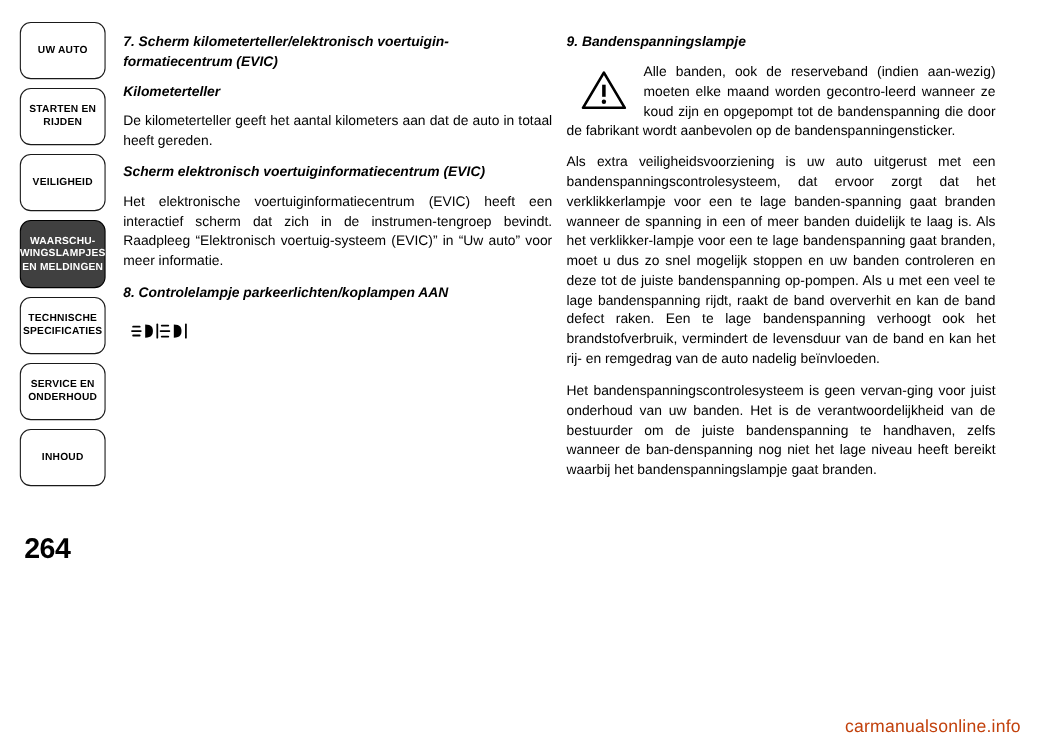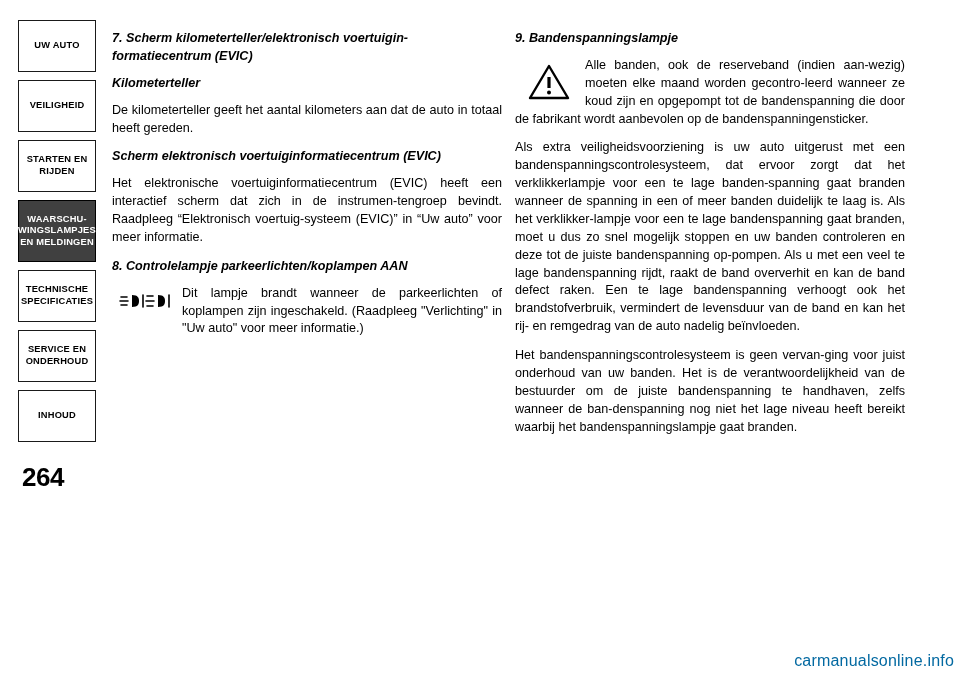--- a/index.html
+++ b/index.html
@@ -23,41 +23,41 @@
     width: 78px;
     display: flex;
     flex-direction: column;
     align-items: center;
   }
   .tab {
     width: 78px;
     min-height: 52px;
     margin-bottom: 8px;
     border: 1.6px solid #1a1a1a;
-    border-radius: 0;
+    border-radius: 10px;
     display: flex;
     align-items: center;
     justify-content: center;
     text-align: center;
     font-size: 9.3px;
     font-weight: bold;
     letter-spacing: 0.2px;
     line-height: 1.25;
     padding: 4px 3px;
     color: #000;
     background: #ffffff;
   }
   .tab.active {
     background: #404040;
     color: #ffffff;
     border-color: #000000;
   }
   .tab.tall { min-height: 62px; }
   .page-number {
-    margin-top: 12px;
+    margin-top: 33px;
     font-size: 26px;
     font-weight: bold;
     align-self: flex-start;
     margin-left: 4px;
     letter-spacing: -0.5px;
   }
 
   
   .col {
     position: absolute;
@@ -103,36 +103,36 @@
   .warn-tri {
     width: 40px; height: 35px;
     position: relative;
   }
   .warn-tri svg { display: block; }
 
   .headlamp svg { display: block; }
 
   .footer-brand {
     position: absolute;
-    right: 6px;
+    right: 32px;
     bottom: 8px;
     font-size: 16px;
-    color: #0369a1;
+    color: #c2410c;
     letter-spacing: 0.2px;
   }
 </style>
 </head>
 <body>
 
 <div class="page">
 
   <div class="sidebar">
     <div class="tab">UW AUTO</div>
+    <div class="tab">STARTEN EN RIJDEN</div>
     <div class="tab">VEILIGHEID</div>
-    <div class="tab">STARTEN EN RIJDEN</div>
     <div class="tab active tall">WAARSCHU-WINGSLAMPJES EN MELDINGEN</div>
     <div class="tab">TECHNISCHE SPECIFICATIES</div>
     <div class="tab">SERVICE EN ONDERHOUD</div>
     <div class="tab">INHOUD</div>
     <div class="page-number">264</div>
   </div>
 
   <div class="col col-left">
     <p class="h-bold-italic">7.  Scherm kilometerteller/elektronisch voertuigin-formatiecentrum (EVIC)</p>
     <p class="h-bold-italic">Kilometerteller</p>
@@ -148,21 +148,20 @@
               <path d="M2 5 L8 5 M1 9 L9 9 M2 13 L8 13"></path>
               <path d="M13 3 C19 3 20 6 20 9 C20 12 19 15 13 15 Z" fill="#000" stroke="none"></path>
               <path d="M24 3 L24 15"></path>
               <path d="M28 4 L34 4 M27 9 L35 9 M28 14 L34 14"></path>
               <path d="M39 3 C45 3 46 6 46 9 C46 12 45 15 39 15 Z" fill="#000" stroke="none"></path>
               <path d="M50 3 L50 15"></path>
             </g>
           </svg>
         </span>
       </div>
-      <p>Dit lampje brandt wanneer de parkeerlichten of koplampen zijn ingeschakeld. (Raadpleeg "Verlichting" in "Uw auto" voor meer informatie.)</p>
     </div>
   </div>
 
   <div class="col col-right">
     <p class="h-bold-italic">9.  Bandenspanningslampje</p>
     <div class="clearfix">
       <div class="icon-float">
         <span class="warn-tri">
           <svg width="42" height="37" viewBox="0 0 42 37" aria-hidden="true">
             <path d="M21 2 L40 34 L2 34 Z" fill="none" stroke="#000" stroke-width="2.4" stroke-linejoin="round"></path>

